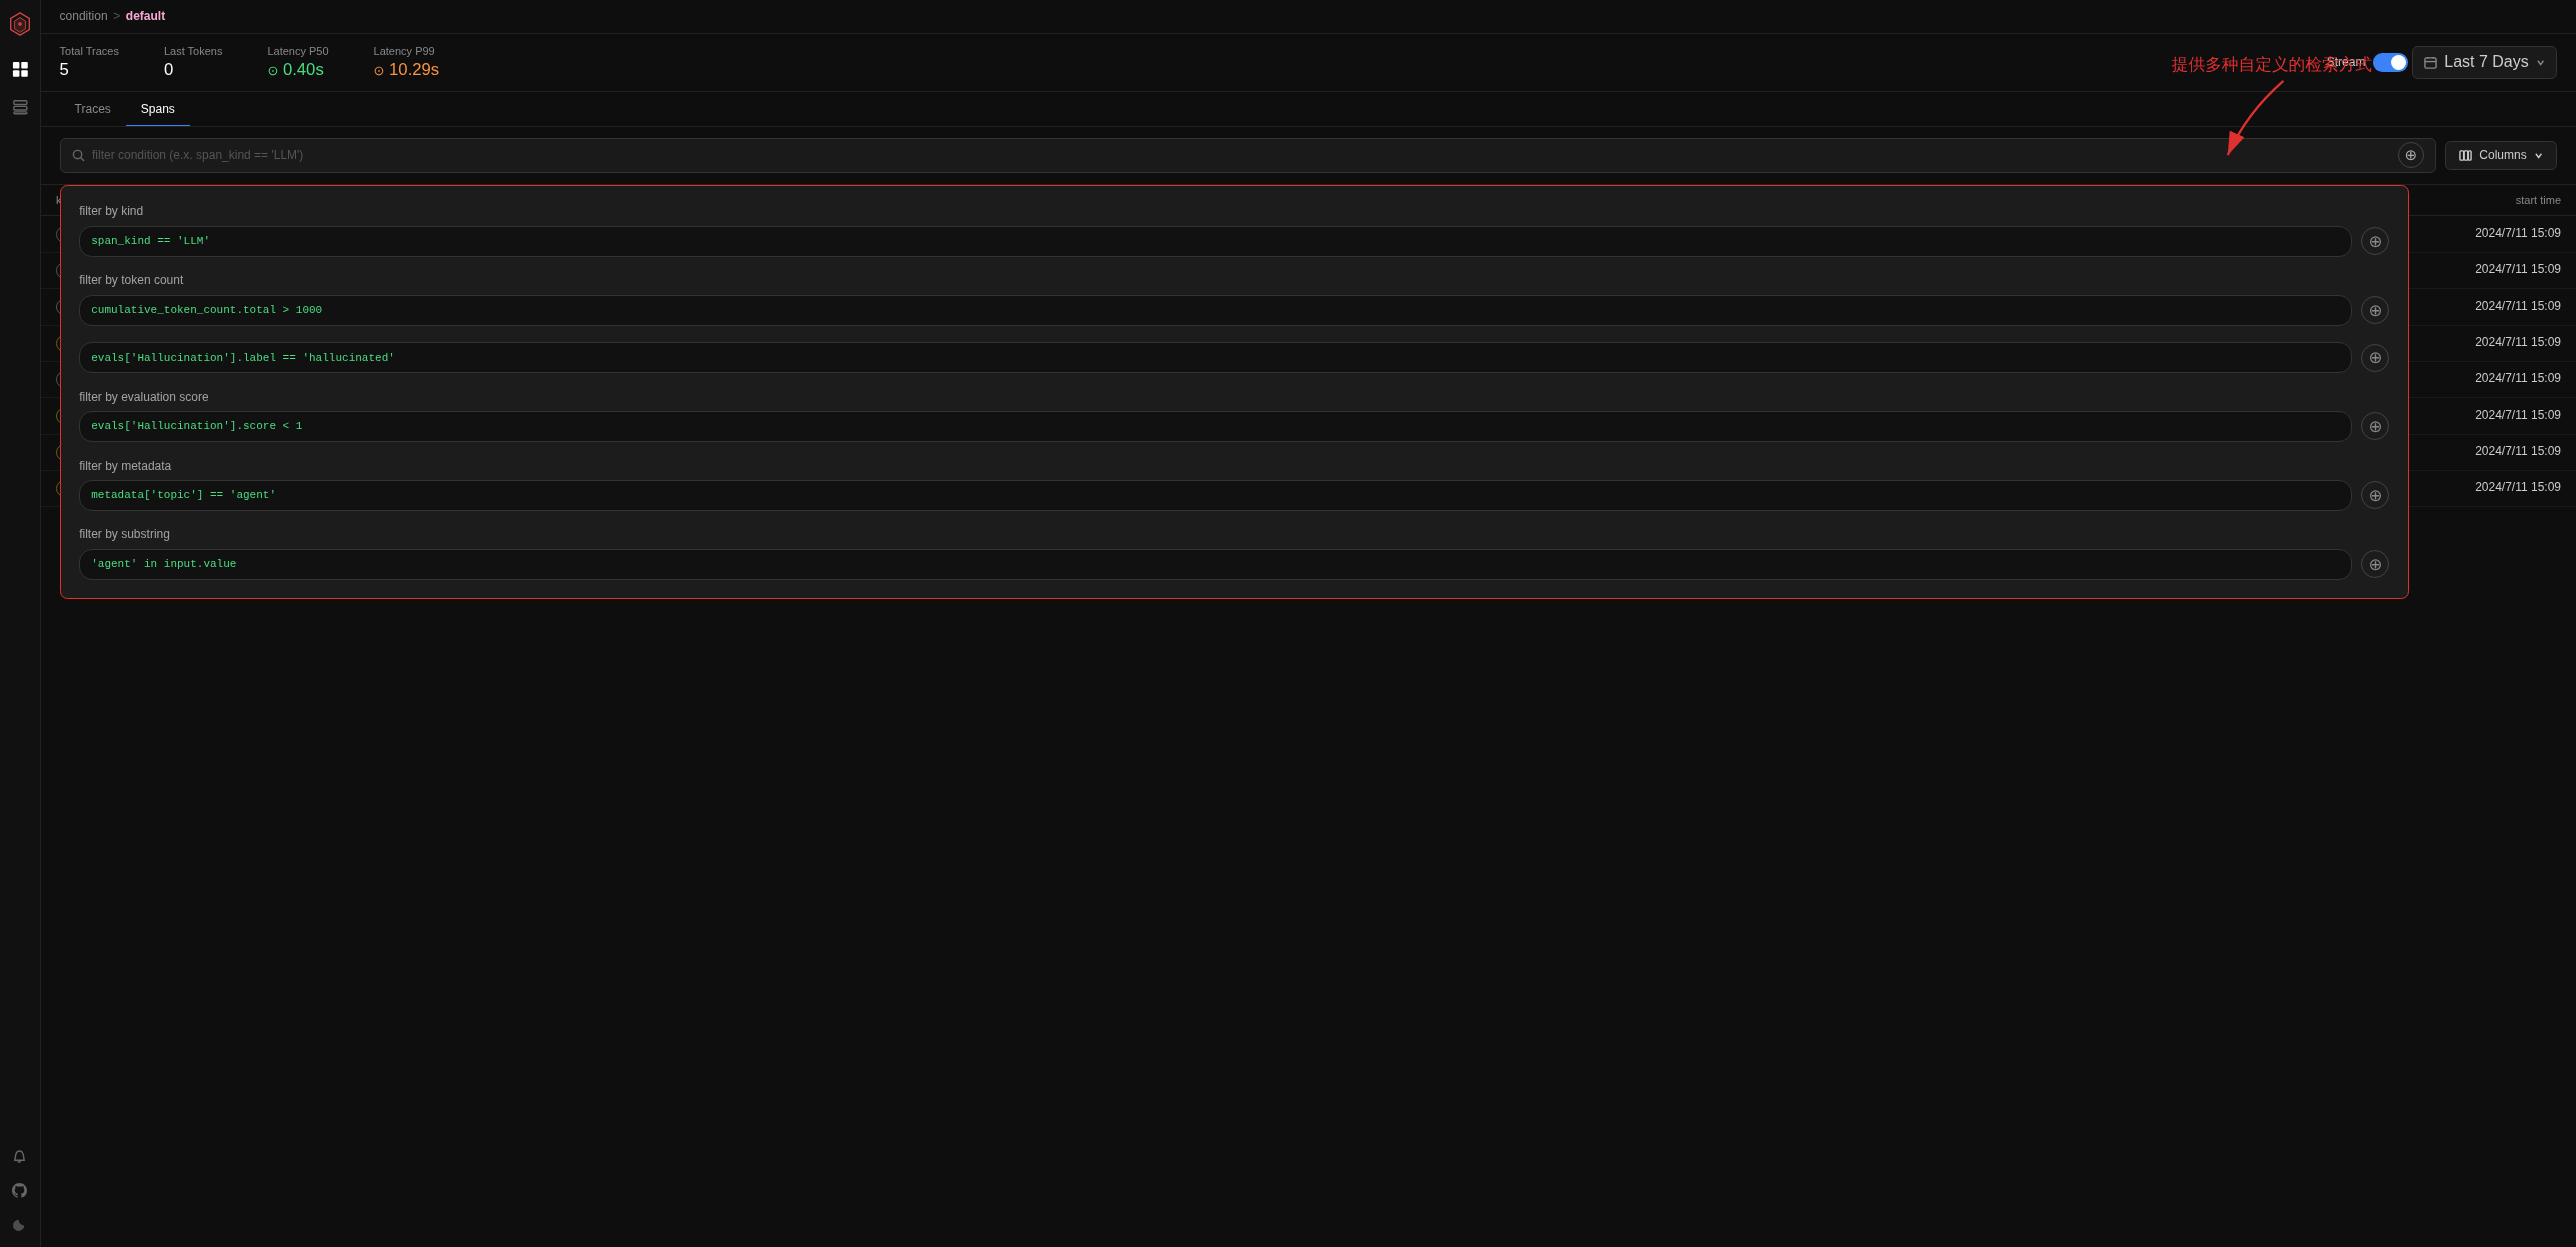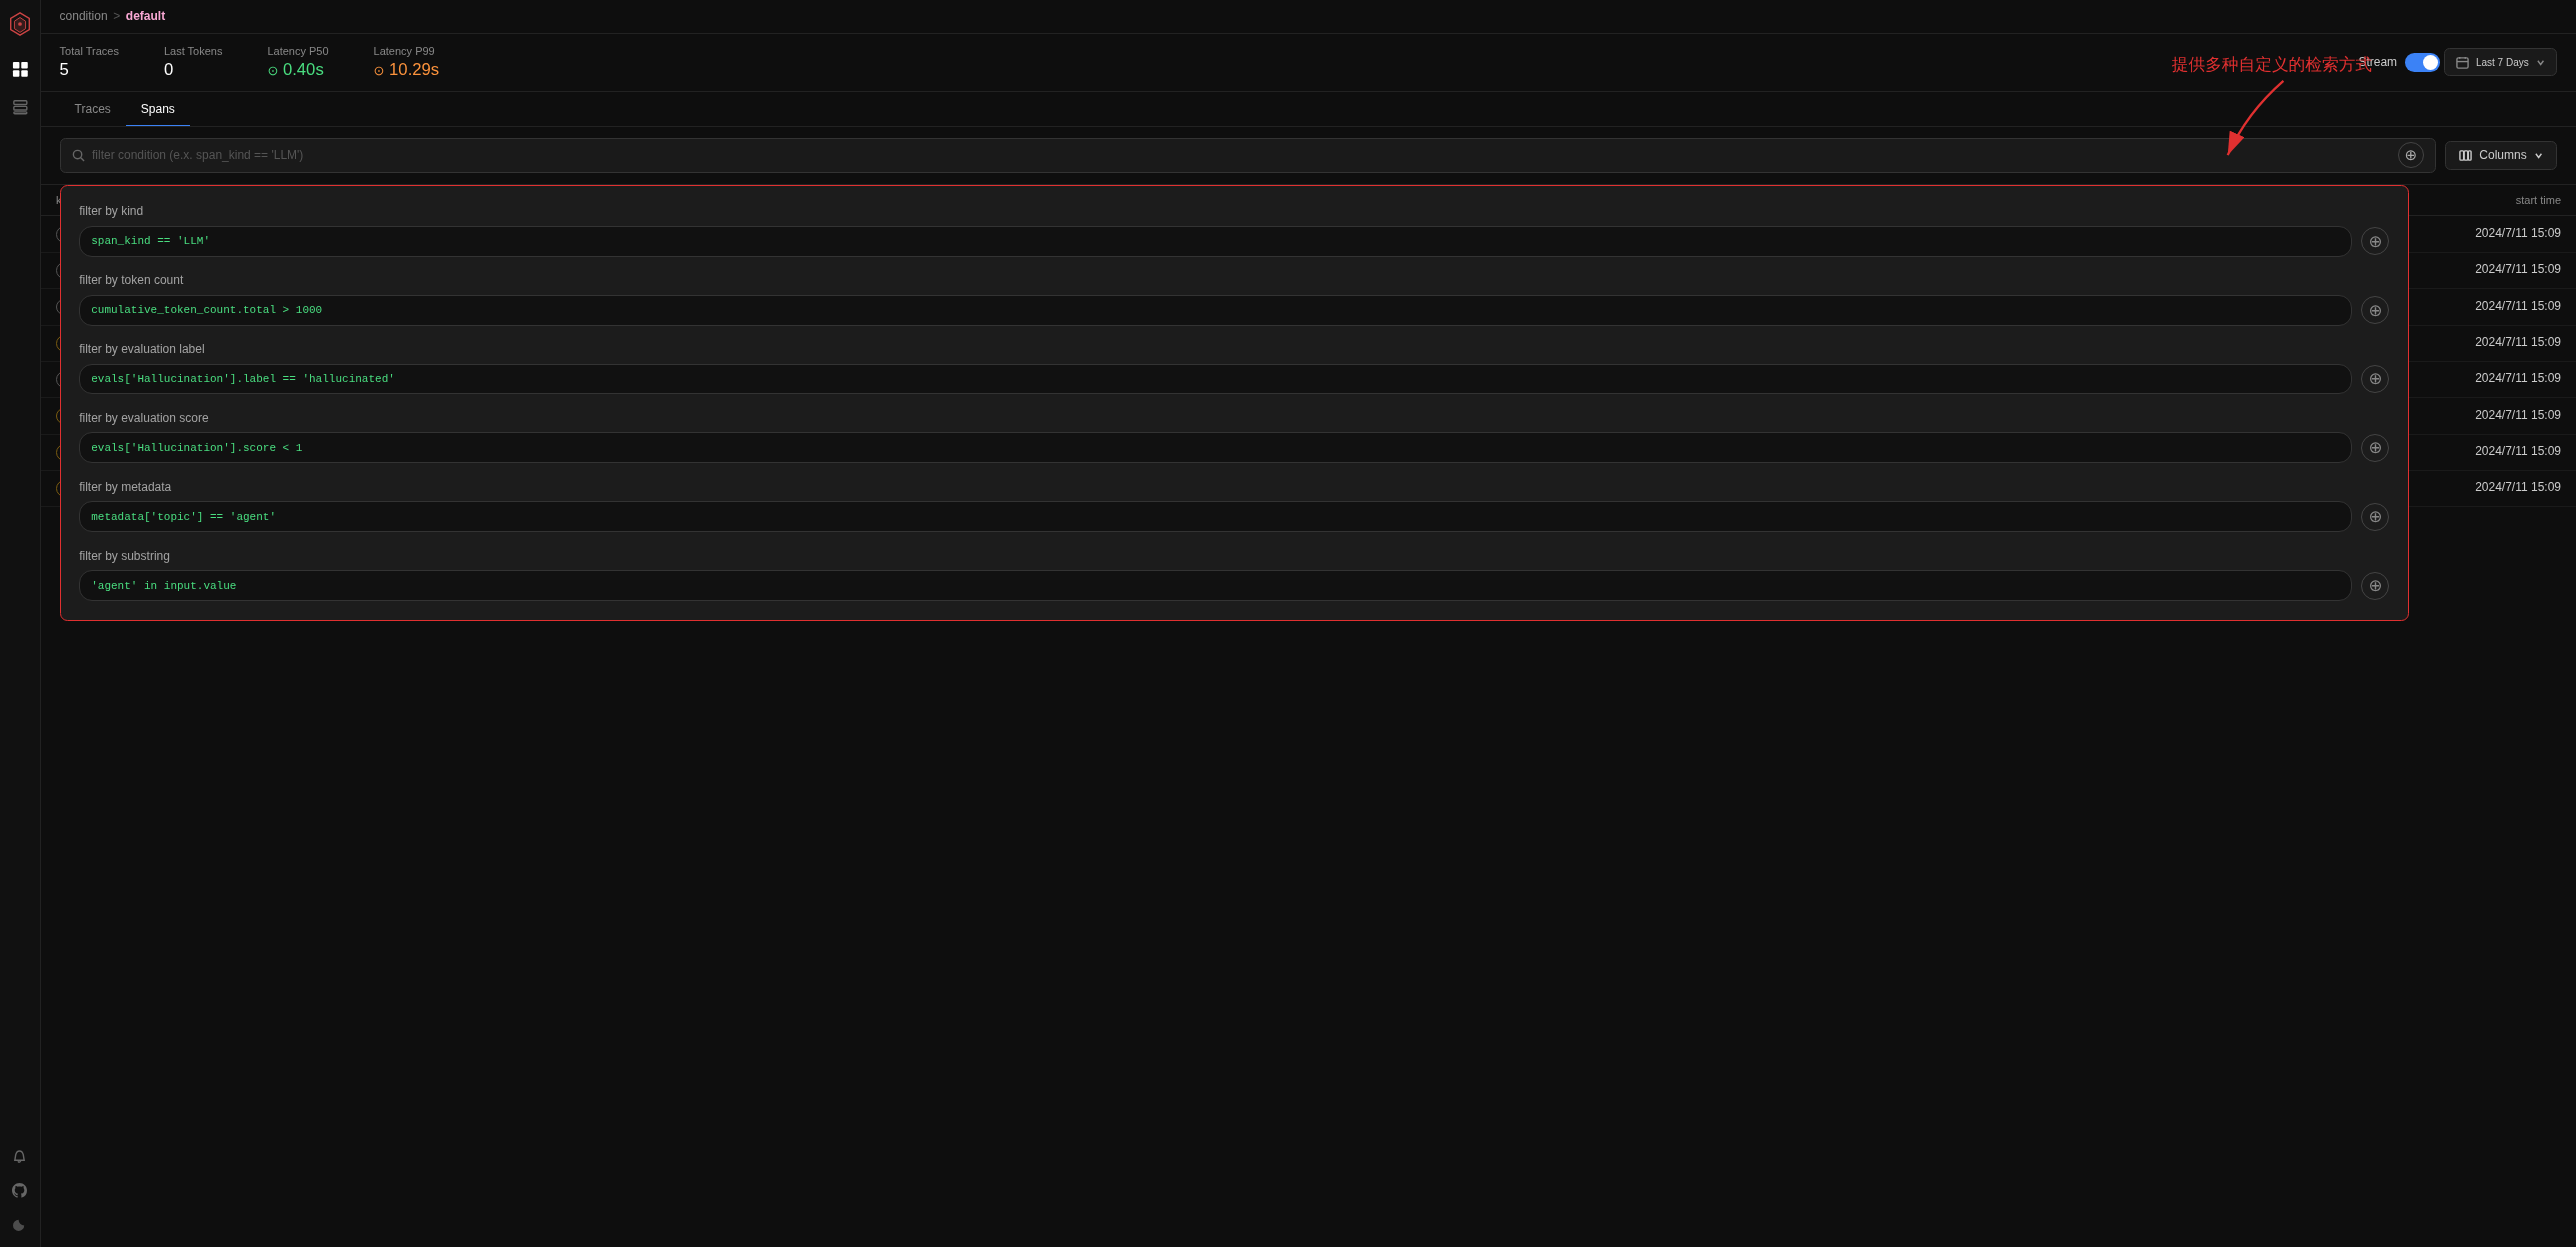--- a/index.html
+++ b/index.html
@@ -132,21 +132,21 @@
     .date-btn {
       display: flex;
       align-items: center;
       gap: 7.4px;
       background: #1a1a1a;
       border: 0.9px solid #333;
       border-radius: 5.6px;
       padding: 6.5px 11px;
       color: #ccc;
       cursor: pointer;
-      font-size: 10px;
+      font-size: 16px;
     }
 
     
     .tabs-row {
       display: flex;
       align-items: center;
       padding: 0 18.6px;
       border-bottom: 0.9px solid #222;
     }
     .tab {
@@ -495,21 +495,20 @@
 
         <div class="filter-group">
           <span class="filter-group-label">filter by token count</span>
           <div class="filter-row">
             <input class="filter-code-input" type="text" value="cumulative_token_count.total &gt; 1000" style="">
             <button class="add-filter-btn">⊕</button>
           </div>
         </div>
 
         <div class="filter-group">
-          <span class="filter-group-label">filter by evaluation label</span>
           <div class="filter-row">
             <input class="filter-code-input" type="text" value="evals['Hallucination'].label == 'hallucinated'" style="">
             <button class="add-filter-btn">⊕</button>
           </div>
         </div>
 
         <div class="filter-group">
           <span class="filter-group-label">filter by evaluation score</span>
           <div class="filter-row">
             <input class="filter-code-input" type="text" value="evals['Hallucination'].score &lt; 1" style="">

